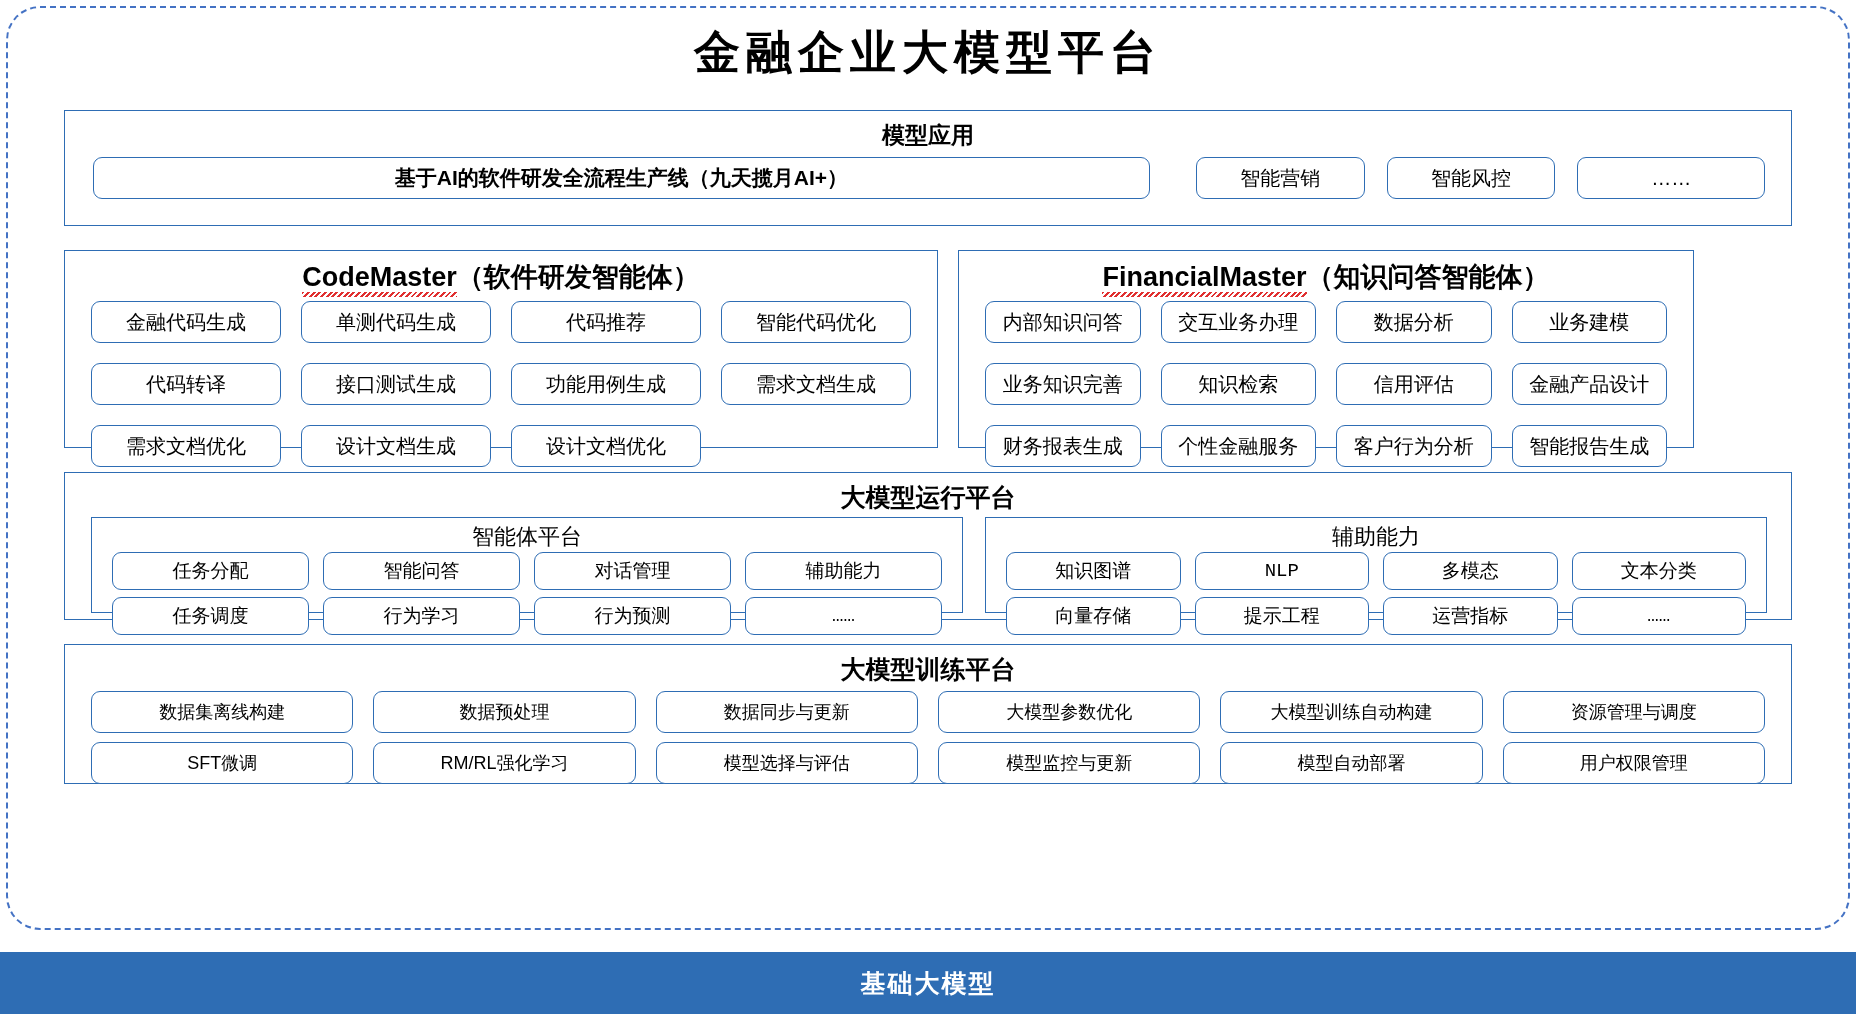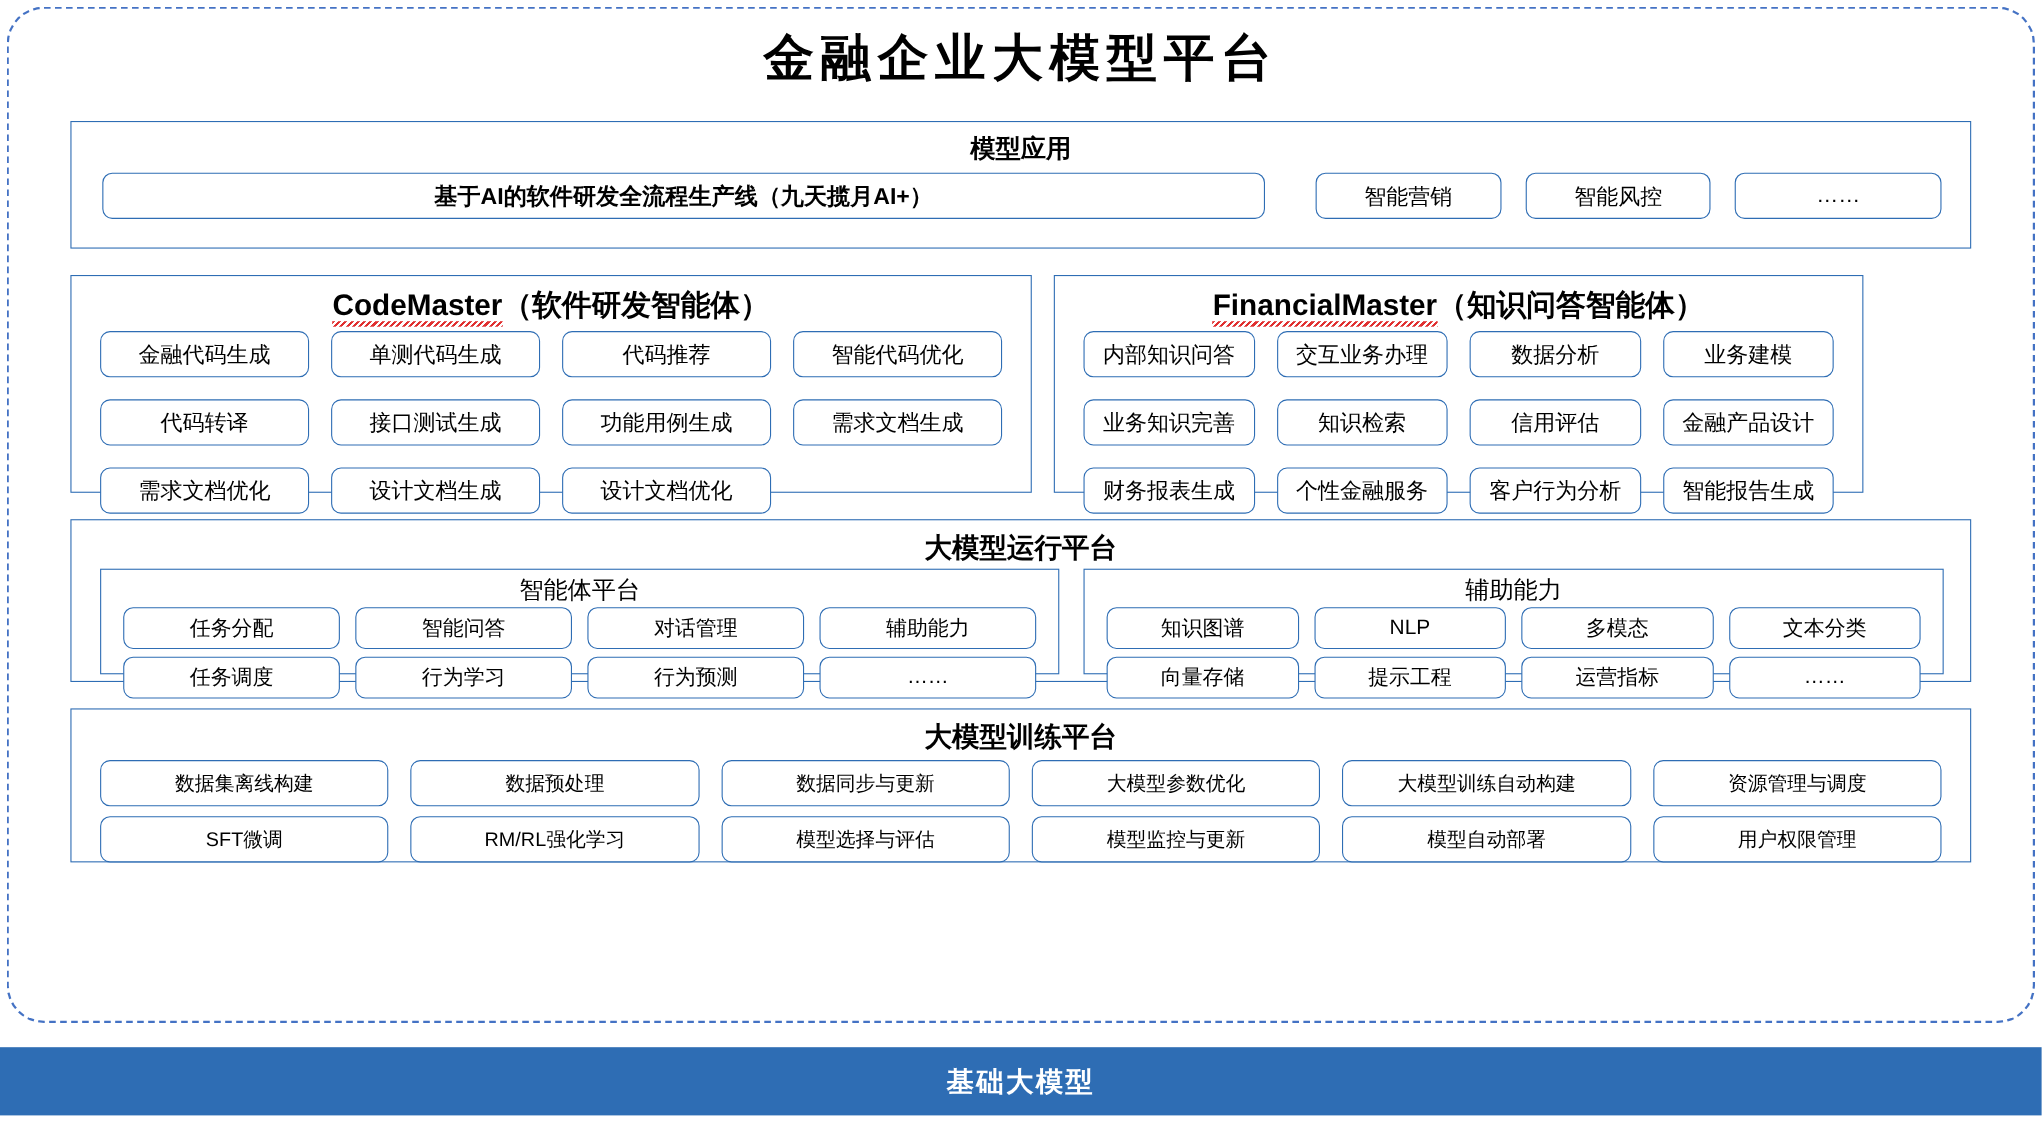--- a/index.html
+++ b/index.html
@@ -47,21 +47,21 @@
     box-sizing:border-box;
     border:1.4px solid #2E6DB4;
     border-radius:9px;
     background:#ffffff;
     display:flex;align-items:center;justify-content:center;
     font-size:20px;
     color:#000;
     white-space:nowrap;
     height:42px;
   }
-  .pill.small{font-size:19px;}
+  .pill.small{font-size:19px;font-family:Liberation Mono, monospace;}
   .pill.tiny{font-size:18px;}
 
   
   #panel-app{left:64px;top:110px;width:1728px;height:116px;}
   #panel-app .panel-title{margin-top:9px;}
   .app-row{
     position:absolute;left:28px;top:46px;
     display:flex;align-items:center;gap:0;
     width:1672px;
   }

